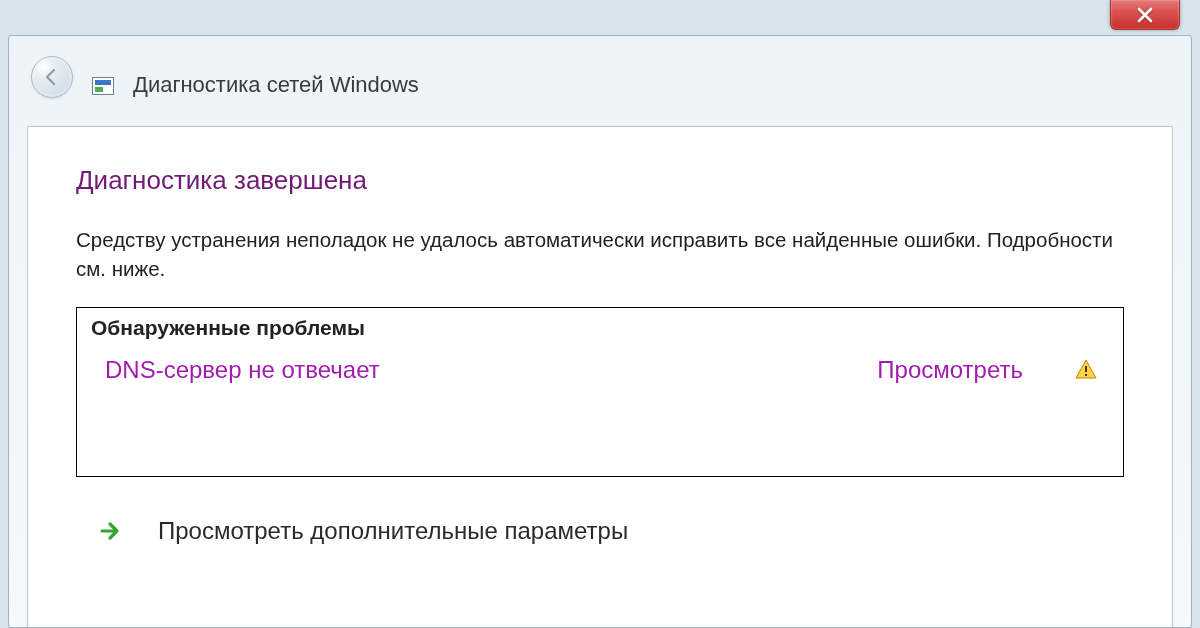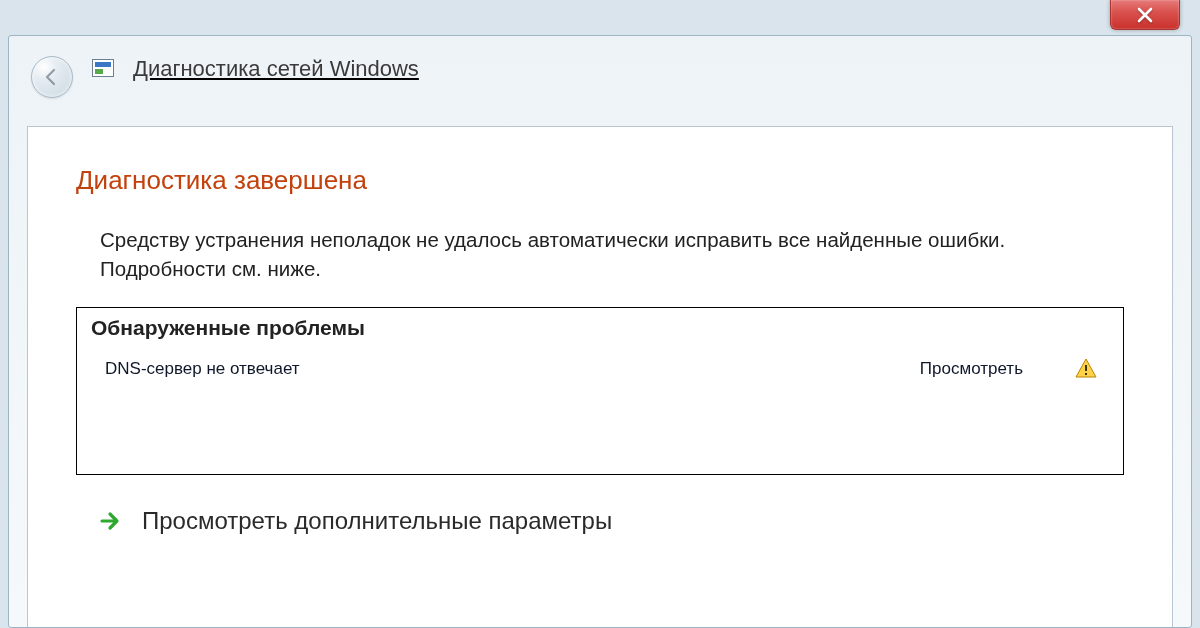--- a/index.html
+++ b/index.html
@@ -39,24 +39,23 @@
       left: 8px;
       right: 8px;
       bottom: 0;
       background: linear-gradient(to bottom, #eef3f7 0%, #f5f9fb 100%);
       border: 1px solid #9db4c4;
       border-radius: 3px;
       overflow: hidden;
     }
     .outer-header {
       display: flex;
-      align-items: flex-start;
+      align-items: flex-end;
       gap: 18px;
       padding: 20px 18px 28px 22px;
-      text-decoration: underline;
     }
     .back-btn {
       width: 42px;
       height: 42px;
       border-radius: 50%;
       background: radial-gradient(circle at 30% 25%, #ffffff 0%, #e6edf2 30%, #c8d6e0 100%);
       border: 1px solid #a9bcc9;
       display: flex;
       align-items: center;
       justify-content: center;
@@ -98,61 +97,60 @@
     .inner-panel {
       margin: 0 18px;
       background: #ffffff;
       border: 1px solid #b9c6d1;
       border-bottom: none;
       height: 540px;
       padding: 38px 48px 0 48px;
     }
     .heading {
       font-size: 26px;
-      color: #c2410c;
+      color: #701a75;
       font-weight: 400;
       margin-bottom: 30px;
     }
     .description {
       font-size: 20.5px;
       color: #222;
       line-height: 1.4;
       margin-bottom: 24px;
-      margin-left: 24px;
     }
     .problems-box {
       border: 1px solid #000000;
       background: #fff;
     }
     .problems-header {
       font-size: 21px;
       font-weight: 600;
       color: #222;
       padding: 8px 14px 6px 14px;
     }
     .problem-row {
       display: flex;
       align-items: center;
       padding: 10px 24px 14px 28px;
-      font-size: 17px;
-      color: #0f172a;
+      font-size: 24px;
+      color: #a21caf;
     }
     .problem-name { flex: 1; }
     .problem-status { margin-right: 50px; }
     .warn-icon {
       width: 26px; height: 26px;
       display: flex; align-items: center; justify-content: center;
     }
     .problems-spacer { height: 78px; }
 
     .link-row {
       display: flex;
       align-items: flex-start;
-      gap: 18px;
-      margin-top: 32px;
+      gap: 34px;
+      margin-top: 40px;
       padding-left: 20px;
       cursor: pointer;
     }
     .arrow-icon {
       width: 28px; height: 28px;
       display: flex; align-items: center; justify-content: center;
     }
     .link-text {
       font-size: 24px;
       color: #2a2a2a;

